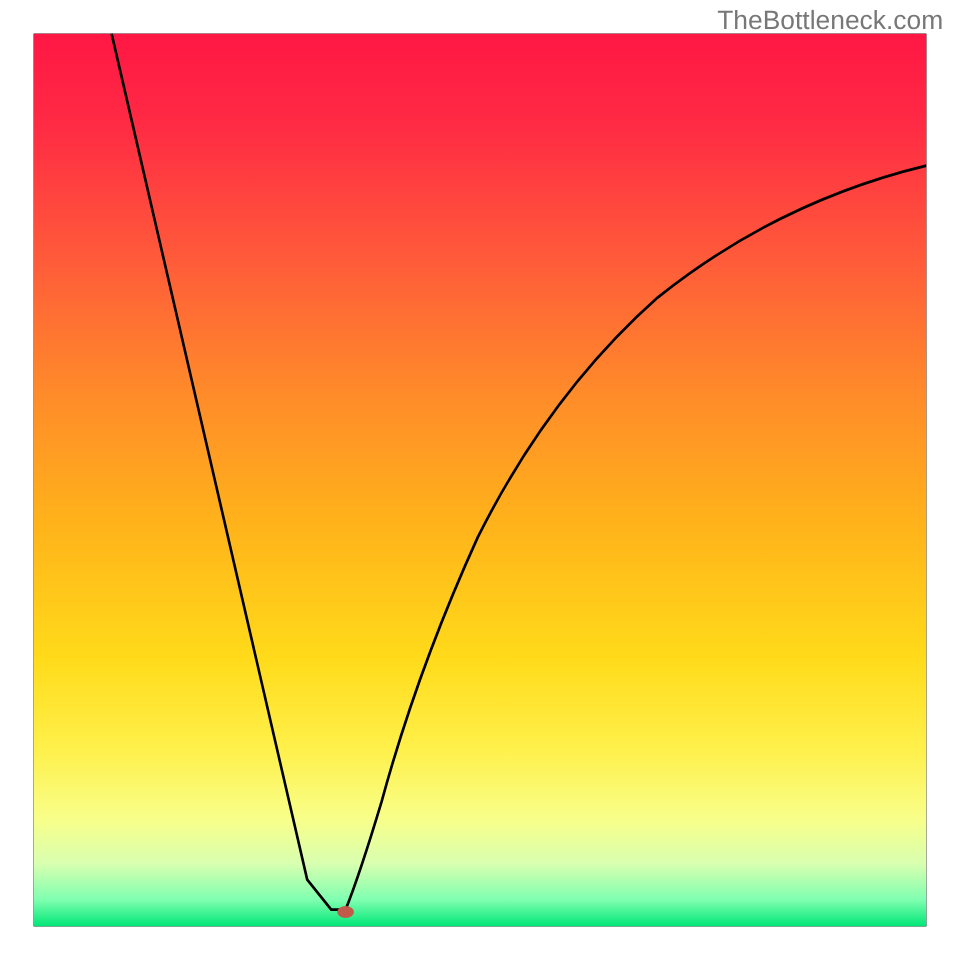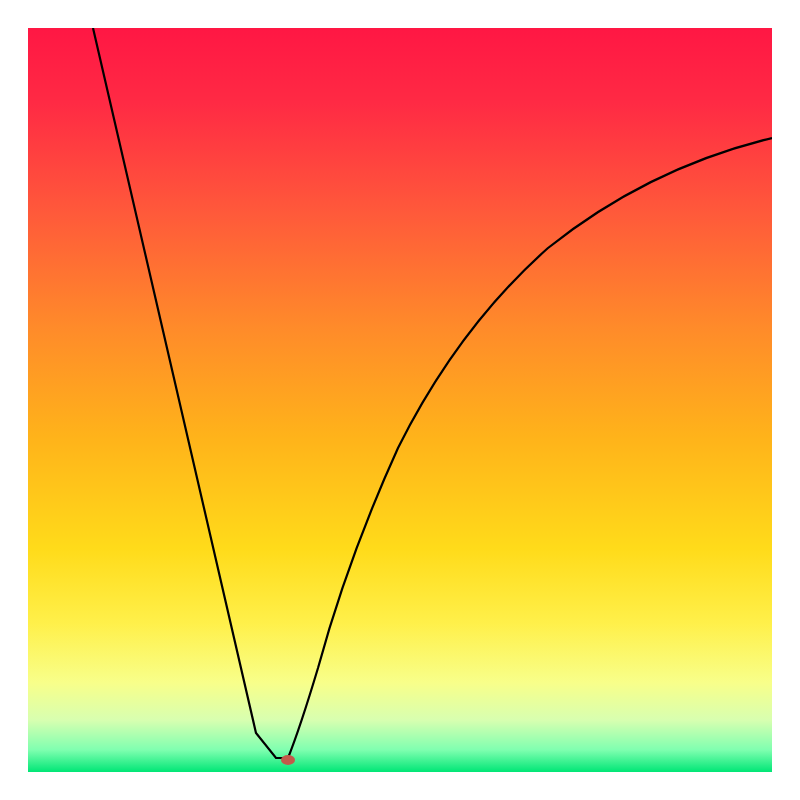--- a/index.html
+++ b/index.html
@@ -52,20 +52,21 @@
     border-radius: 50%;
     background: #c25a4a;
     transform: translate(-50%, -50%);
     z-index: 5;
   }
 </style>
 </head>
 <body>
 <div class="container">
 
+  <div class="watermark">TheBottleneck.com</div>
 
   <div class="chart-frame">
     <svg class="gradient-area" viewBox="0 0 744 744" preserveAspectRatio="none">
       <defs>
         <linearGradient id="bg" x1="0" y1="0" x2="0" y2="1">
           <stop offset="0%" stop-color="#ff1744"></stop>
           <stop offset="10%" stop-color="#ff2a44"></stop>
           <stop offset="25%" stop-color="#ff5a3a"></stop>
           <stop offset="40%" stop-color="#ff8a2a"></stop>
           <stop offset="55%" stop-color="#ffb31a"></stop>

